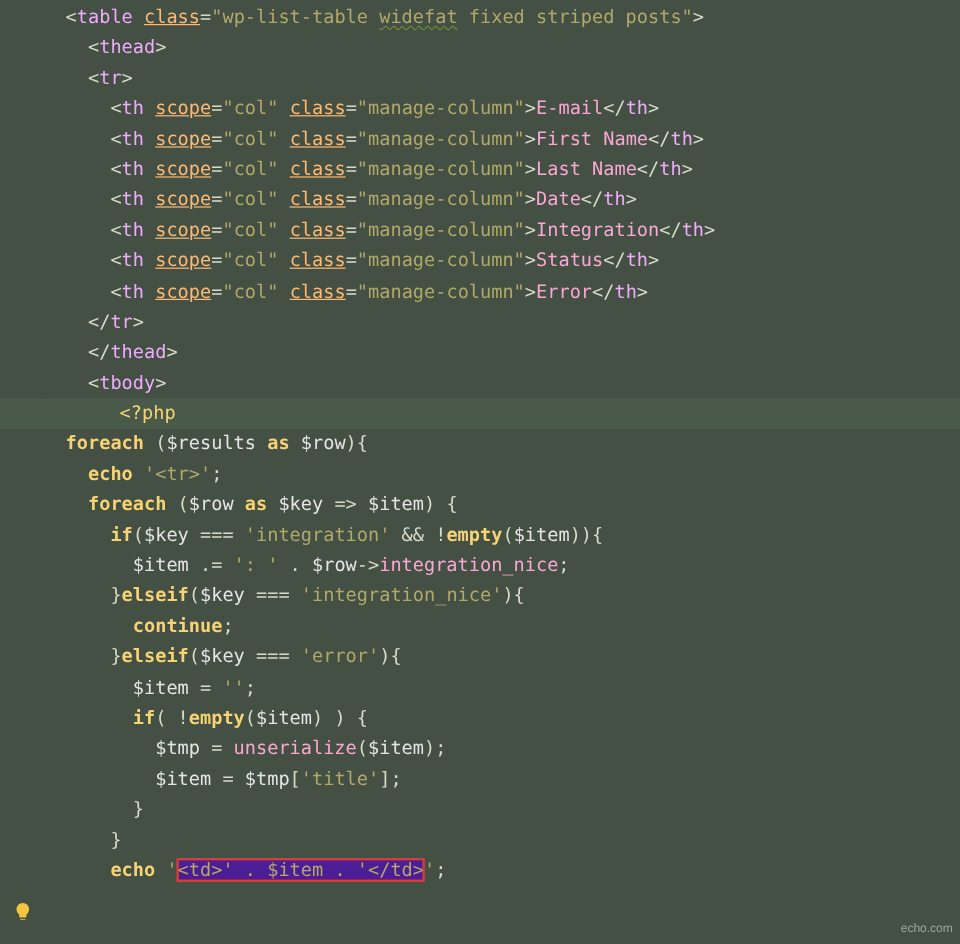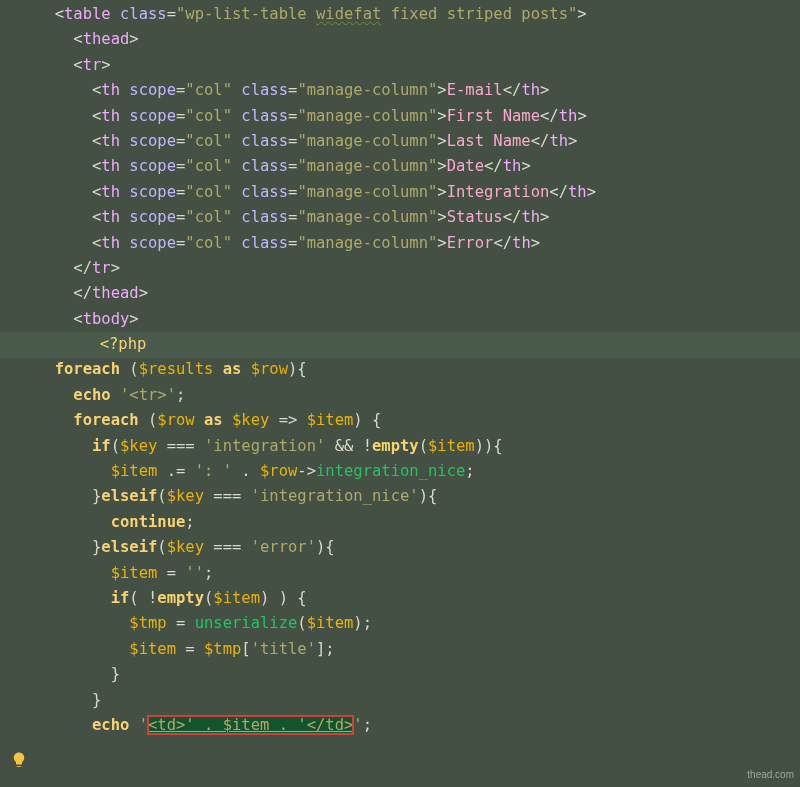--- a/index.html
+++ b/index.html
@@ -52,35 +52,34 @@
     position: absolute;
     left: 0;
     width: 800px;
     background: #4a5a4a;
     height: 25.4px;
     z-index: 0;
   }
   .code .line, .code span { position: relative; z-index: 1; }
   
   .tag      { color: #f0abfc; }           
-  .attr     { color: #c4b5fd; }           
+  .attr     { color: #fdba74; text-decoration: underline; }           
   .punc     { color: #d7dac8; }           
   .str      { color: #b1a86a; }           
   .txt      { color: #f9a8d4; }           
-  .var      { color: #eab308; }           
+  .var      { color: #e5e5e5; }           
   .kw       { color: #f7d373; font-weight: bold; } 
   .op       { color: #d7dac8; }
-  .fn       { color: #22c55e; }
+  .fn       { color: #f9a8d4; }
   .kwp      { color: #f7d373; margin-left: 45px; }           
   .wavy     { text-decoration: underline wavy #6e8b3d; text-decoration-thickness: 1px; text-underline-offset: 2px;}
   .sel {
-    background: #14532d;
+    background: #4c1d95;
     outline: 2px solid #d04038;
     outline-offset: -1px;
-    text-decoration: underline;
   }
   .bulb {
     position: absolute;
     left: 10px;
     bottom: 18px;
     width: 18px; height: 18px;
     z-index: 5;
   }
   .watermark {
     position: absolute;
@@ -134,14 +133,14 @@
   <div id="hl" class="hl-line" style="top: 332.2px;"></div>
 
   <div class="code" id="code"><div class="line"><span>  </span><span class="punc">&lt;</span><span class="tag">table </span><span class="attr">class</span><span class="punc">=</span><span class="str">"wp-list-table </span><span class="str wavy">widefat</span><span class="str"> fixed striped posts"</span><span class="punc">&gt;</span></div><div class="line"><span>    </span><span class="punc">&lt;</span><span class="tag">thead</span><span class="punc">&gt;</span></div><div class="line"><span>    </span><span class="punc">&lt;</span><span class="tag">tr</span><span class="punc">&gt;</span></div><div class="line"><span>      </span><span class="punc">&lt;</span><span class="tag">th </span><span class="attr">scope</span><span class="punc">=</span><span class="str">"col" </span><span class="attr">class</span><span class="punc">=</span><span class="str">"manage-column"</span><span class="punc">&gt;</span><span class="txt">E-mail</span><span class="punc">&lt;/</span><span class="tag">th</span><span class="punc">&gt;</span></div><div class="line"><span>      </span><span class="punc">&lt;</span><span class="tag">th </span><span class="attr">scope</span><span class="punc">=</span><span class="str">"col" </span><span class="attr">class</span><span class="punc">=</span><span class="str">"manage-column"</span><span class="punc">&gt;</span><span class="txt">First Name</span><span class="punc">&lt;/</span><span class="tag">th</span><span class="punc">&gt;</span></div><div class="line"><span>      </span><span class="punc">&lt;</span><span class="tag">th </span><span class="attr">scope</span><span class="punc">=</span><span class="str">"col" </span><span class="attr">class</span><span class="punc">=</span><span class="str">"manage-column"</span><span class="punc">&gt;</span><span class="txt">Last Name</span><span class="punc">&lt;/</span><span class="tag">th</span><span class="punc">&gt;</span></div><div class="line"><span>      </span><span class="punc">&lt;</span><span class="tag">th </span><span class="attr">scope</span><span class="punc">=</span><span class="str">"col" </span><span class="attr">class</span><span class="punc">=</span><span class="str">"manage-column"</span><span class="punc">&gt;</span><span class="txt">Date</span><span class="punc">&lt;/</span><span class="tag">th</span><span class="punc">&gt;</span></div><div class="line"><span>      </span><span class="punc">&lt;</span><span class="tag">th </span><span class="attr">scope</span><span class="punc">=</span><span class="str">"col" </span><span class="attr">class</span><span class="punc">=</span><span class="str">"manage-column"</span><span class="punc">&gt;</span><span class="txt">Integration</span><span class="punc">&lt;/</span><span class="tag">th</span><span class="punc">&gt;</span></div><div class="line"><span>      </span><span class="punc">&lt;</span><span class="tag">th </span><span class="attr">scope</span><span class="punc">=</span><span class="str">"col" </span><span class="attr">class</span><span class="punc">=</span><span class="str">"manage-column"</span><span class="punc">&gt;</span><span class="txt">Status</span><span class="punc">&lt;/</span><span class="tag">th</span><span class="punc">&gt;</span></div><div class="line"><span>      </span><span class="punc">&lt;</span><span class="tag">th </span><span class="attr">scope</span><span class="punc">=</span><span class="str">"col" </span><span class="attr">class</span><span class="punc">=</span><span class="str">"manage-column"</span><span class="punc">&gt;</span><span class="txt">Error</span><span class="punc">&lt;/</span><span class="tag">th</span><span class="punc">&gt;</span></div><div class="line"><span>    </span><span class="punc">&lt;/</span><span class="tag">tr</span><span class="punc">&gt;</span></div><div class="line"><span>    </span><span class="punc">&lt;/</span><span class="tag">thead</span><span class="punc">&gt;</span></div><div class="line"><span>    </span><span class="punc">&lt;</span><span class="tag">tbody</span><span class="punc">&gt;</span></div><div class="line"><span>  </span><span class="kwp">&lt;?php</span></div><div class="line"><span>  </span><span class="kw">foreach</span><span class="op"> (</span><span class="var">$results</span><span class="op"> </span><span class="kw">as</span><span class="op"> </span><span class="var">$row</span><span class="op">){</span></div><div class="line"><span>    </span><span class="kw">echo</span><span class="op"> </span><span class="str">'&lt;tr&gt;'</span><span class="op">;</span></div><div class="line"><span>    </span><span class="kw">foreach</span><span class="op"> (</span><span class="var">$row</span><span class="op"> </span><span class="kw">as</span><span class="op"> </span><span class="var">$key</span><span class="op"> =&gt; </span><span class="var">$item</span><span class="op">) {</span></div><div class="line"><span>      </span><span class="kw">if</span><span class="op">(</span><span class="var">$key</span><span class="op"> === </span><span class="str">'integration'</span><span class="op"> &amp;&amp; !</span><span class="kw">empty</span><span class="op">(</span><span class="var">$item</span><span class="op">)){</span></div><div class="line"><span>        </span><span class="var">$item</span><span class="op"> .= </span><span class="str">': '</span><span class="op"> . </span><span class="var">$row</span><span class="op">-&gt;</span><span class="fn">integration_nice</span><span class="op">;</span></div><div class="line"><span>      </span><span class="op">}</span><span class="kw">elseif</span><span class="op">(</span><span class="var">$key</span><span class="op"> === </span><span class="str">'integration_nice'</span><span class="op">){</span></div><div class="line"><span>        </span><span class="kw">continue</span><span class="op">;</span></div><div class="line"><span>      </span><span class="op">}</span><span class="kw">elseif</span><span class="op">(</span><span class="var">$key</span><span class="op"> === </span><span class="str">'error'</span><span class="op">){</span></div><div class="line"><span>        </span><span class="var">$item</span><span class="op"> = </span><span class="str">''</span><span class="op">;</span></div><div class="line"><span>        </span><span class="kw">if</span><span class="op">( !</span><span class="kw">empty</span><span class="op">(</span><span class="var">$item</span><span class="op">) ) {</span></div><div class="line"><span>          </span><span class="var">$tmp</span><span class="op"> = </span><span class="fn">unserialize</span><span class="op">(</span><span class="var">$item</span><span class="op">);</span></div><div class="line"><span>          </span><span class="var">$item</span><span class="op"> = </span><span class="var">$tmp</span><span class="op">[</span><span class="str">'title'</span><span class="op">];</span></div><div class="line"><span>        </span><span class="op">}</span></div><div class="line"><span>      </span><span class="op">}</span></div><div class="line"><span>      </span><span class="kw">echo</span><span class="op"> </span><span class="str">'</span><span class="sel str">&lt;td&gt;' . $item . '&lt;/td&gt;</span><span class="str">'</span><span class="op">;</span></div></div>
 
   <div class="bulb">
     <svg viewBox="0 0 24 24" width="18" height="18">
       <path fill="#f5c542" d="M9 21h6v-1H9v1zm3-19C8.1 2 5 5.1 5 9c0 2.4 1.2 4.5 3 5.7V17c0 .6.4 1 1 1h6c.6 0 1-.4 1-1v-2.3c1.8-1.2 3-3.3 3-5.7 0-3.9-3.1-7-7-7z"></path>
     </svg>
   </div>
 
-  <div class="watermark">thead.com</div>
+  <div class="watermark">echo.com</div>
 </div>
 
 </body></html>

